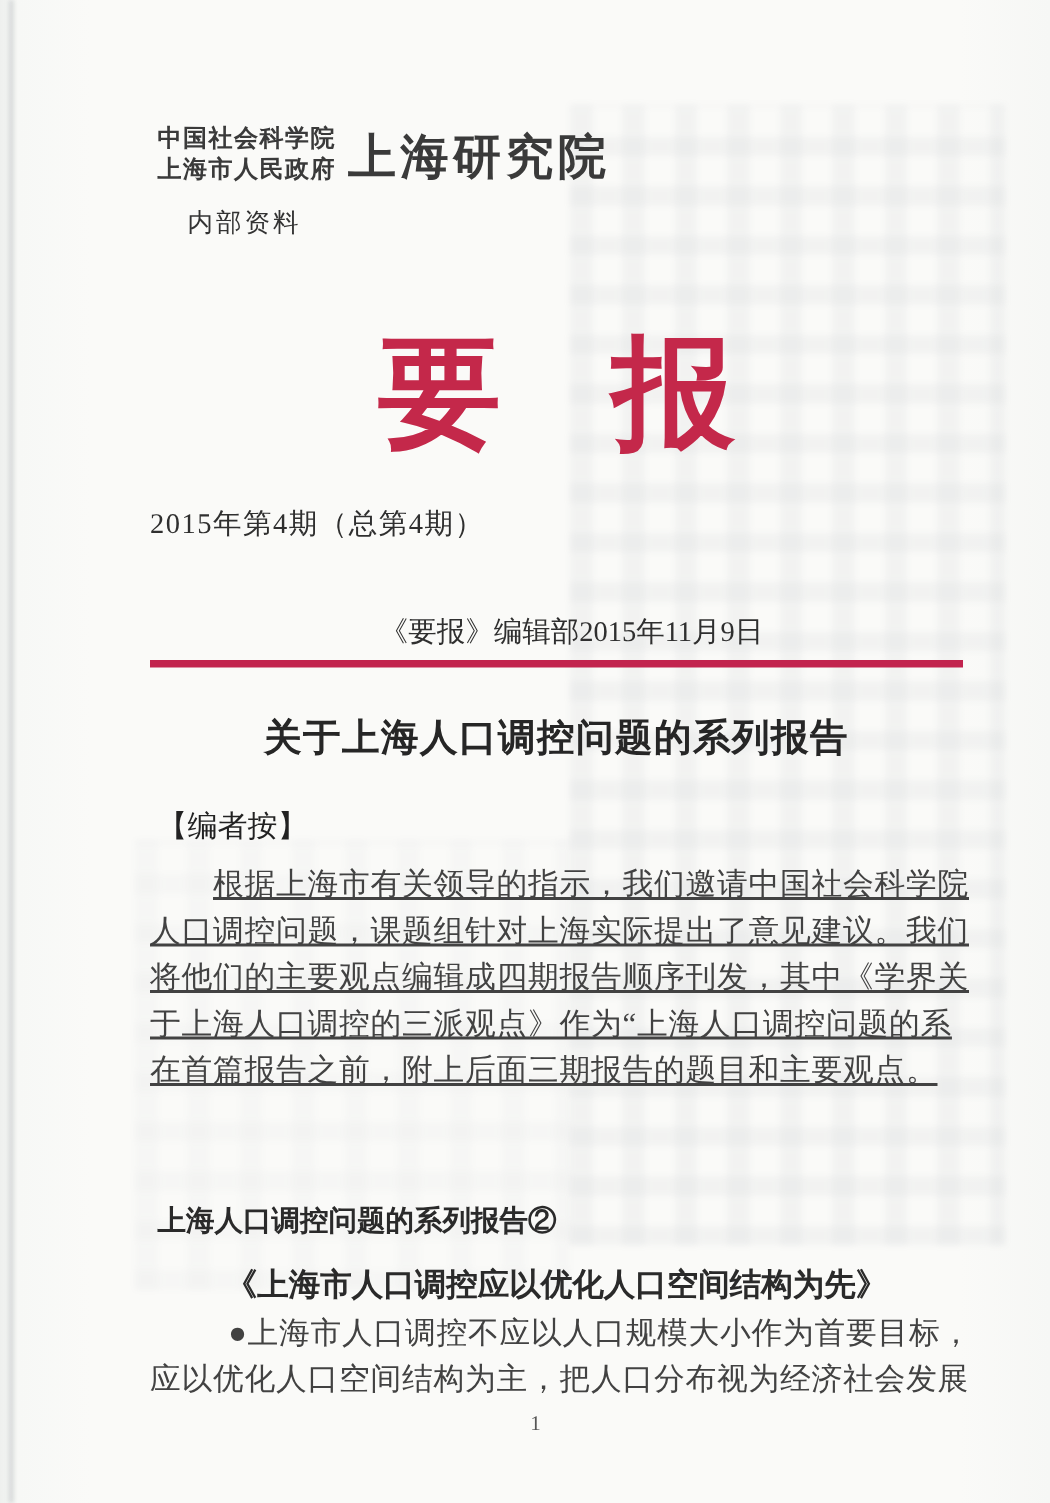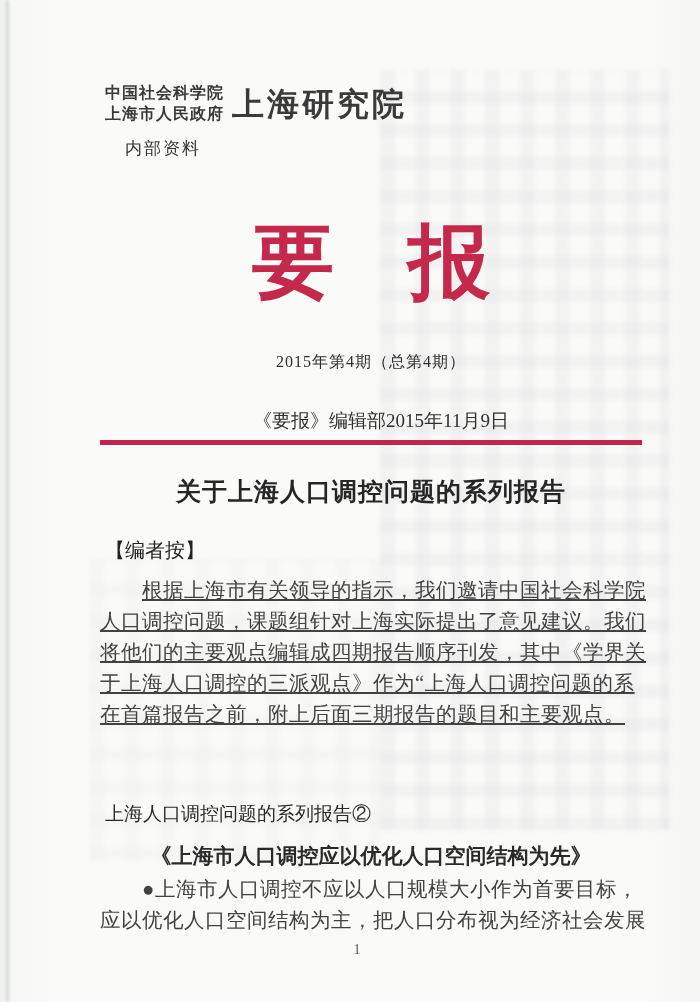--- a/index.html
+++ b/index.html
@@ -38,42 +38,42 @@
 
   .org-block{left:105px;top:82px;display:flex;align-items:flex-start;}
   .org-small{font-size:16px;font-weight:bold;line-height:21px;color:#3a3a3a;letter-spacing:1px;}
   .org-big{font-size:32px;font-weight:600;color:#3a3a3a;letter-spacing:3px;margin-left:8px;line-height:44px;}
 
   .internal{left:105px;top:137px;font-family:Liberation Serif, serif;font-size:17px;color:#333;letter-spacing:2px;margin-left:20px;}
 
   .masthead{left:100px;top:218px;width:542px;display:flex;justify-content:center;gap:74px;}
   .masthead span{font-size:82px;font-weight:bold;line-height:90px;}
 
-  .issue-line{left:100px;top:352px;width:542px;text-align:center;font-size:16px;color:#2f2f2f;letter-spacing:1px;}
+  .issue-line{left:100px;top:336px;width:542px;font-size:19px;color:#2f2f2f;letter-spacing:1px;}
 
   .dateline{left:100px;top:408px;width:542px;display:flex;justify-content:center;font-size:19px;color:#2f2f2f;}
   .dateline .dept{margin-left:20px;}
 
   .red-rule{left:100px;top:440px;width:542px;height:5px;}
 
   .article-title{left:100px;top:475px;width:542px;text-align:center;font-size:25px;font-weight:bold;color:#262626;letter-spacing:1px;}
 
   .editor-label{left:105px;top:537px;font-family:"Liberation Sans",sans-serif;font-size:20px;color:#222;}
 
   .note{left:100px;top:575px;width:548px;}
   .note .bl{font-size:20.5px;line-height:31px;color:#424242;letter-spacing:.5px;white-space:nowrap;text-decoration:underline;}
   .note .bl.indent{text-indent:42px;}
 
-  .series-heading{left:105px;top:801px;font-family:"Liberation Sans",sans-serif;font-size:19px;font-weight:normal;color:#2a2a2a;}
+  .series-heading{left:105px;top:801px;font-family:"Liberation Sans",sans-serif;font-size:19px;font-weight:bold;color:#2a2a2a;}
 
   .report-title{left:100px;top:842px;width:542px;text-align:center;font-family:"Liberation Sans",sans-serif;font-size:21px;font-weight:bold;color:#2a2a2a;}
 
   .bullets{left:100px;top:874px;width:548px;}
   .bullets .bl{font-size:20.5px;line-height:31px;color:#424242;letter-spacing:.5px;white-space:nowrap;}
-  .bullets .bl.indent{text-indent:42px;}
+  .bullets .bl.indent{text-indent:42px;text-align:right;}
 
   .page-num{left:0;top:942px;width:714px;text-align:center;font-size:14px;color:#555;}
 </style>
 </head>
 <body>
 
 <div class="paper">
   <div class="edge-shadow"></div>
   <div class="bleed b1"></div>
   <div class="bleed b2"></div>

